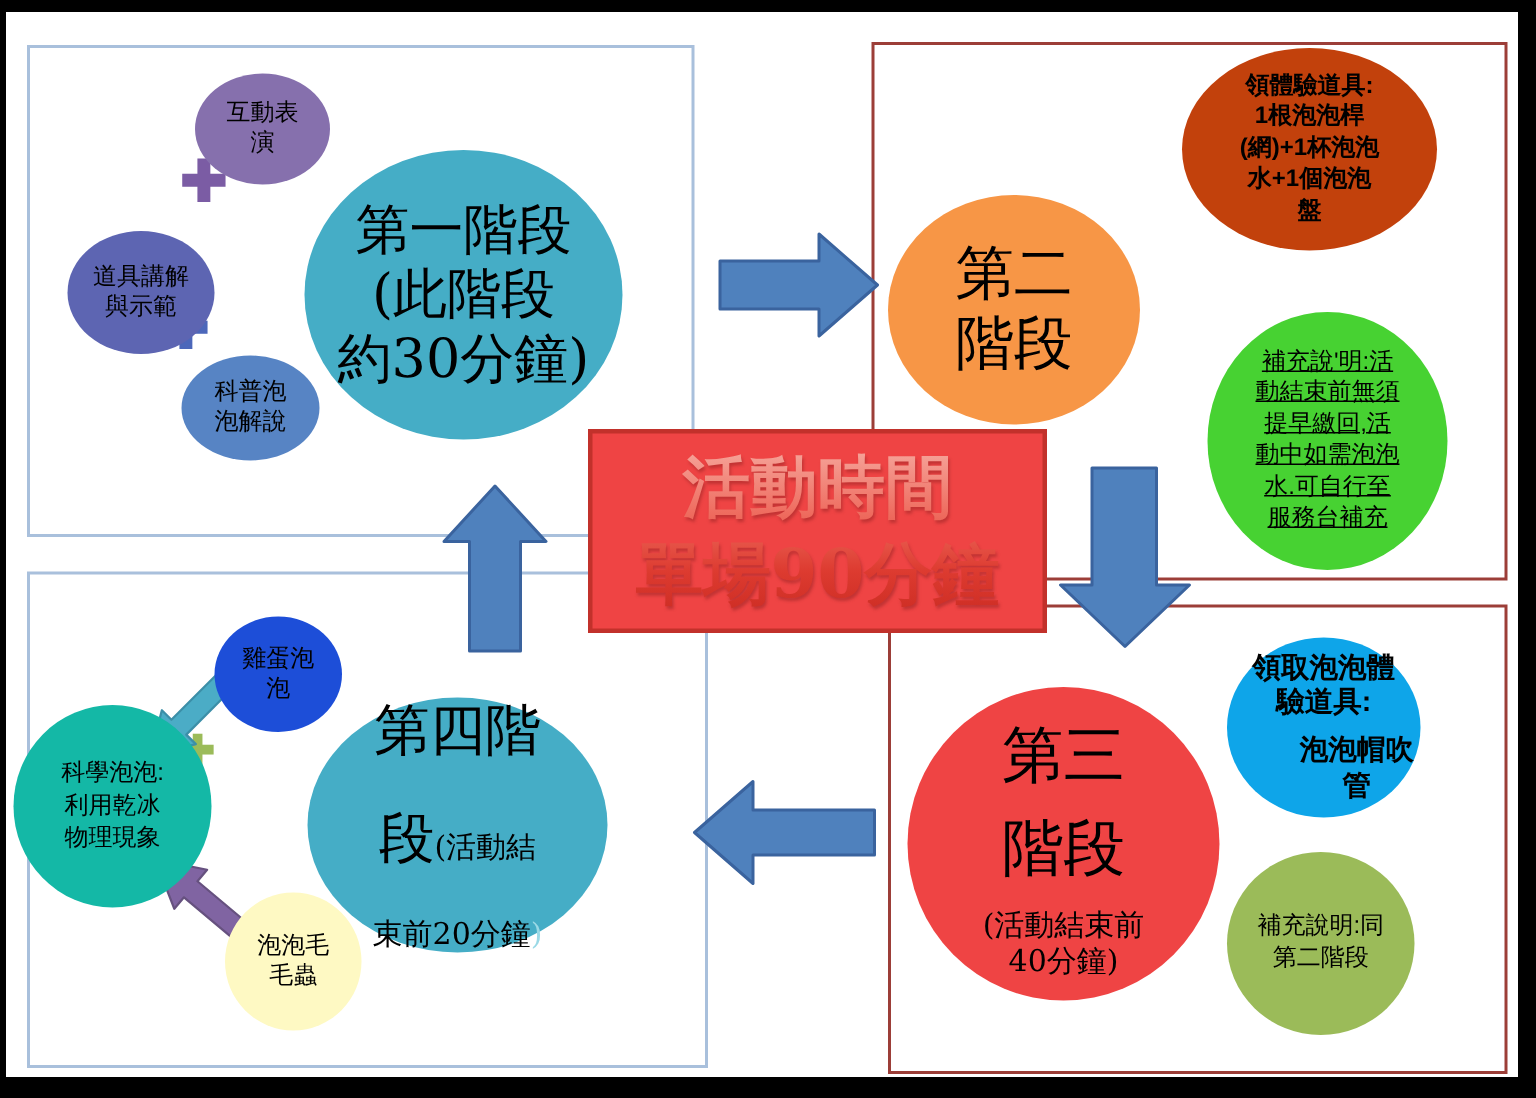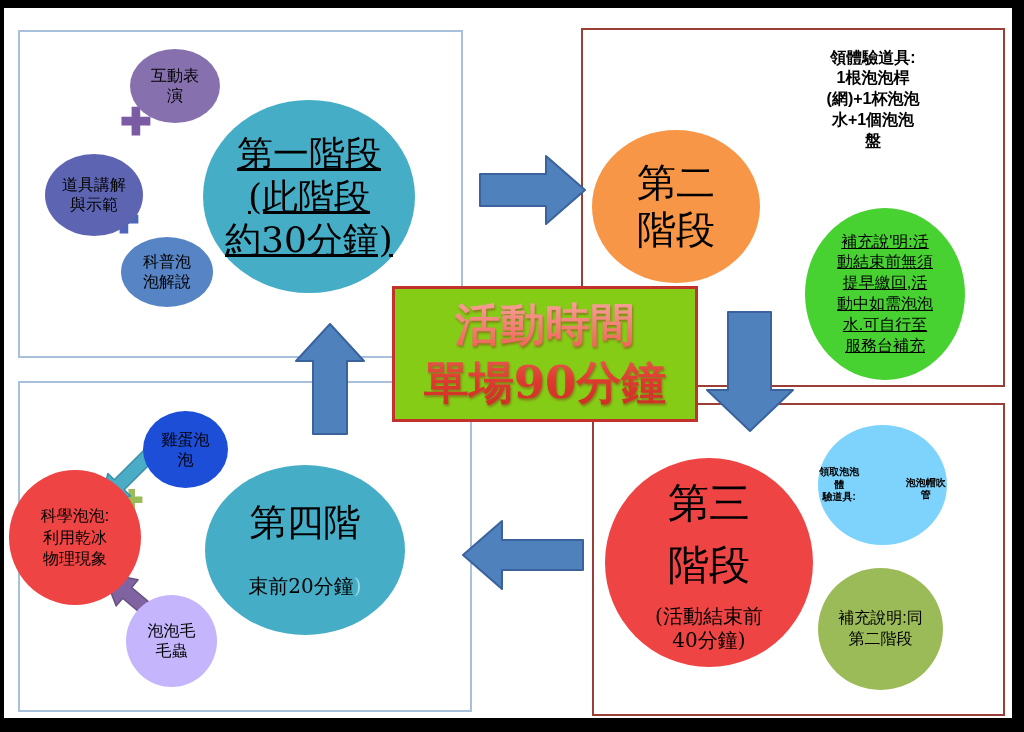--- a/index.html
+++ b/index.html
@@ -13,51 +13,51 @@
 
   .bubble{position:absolute;border-radius:50%;display:flex;align-items:center;justify-content:center;
           text-align:center;color:#000;z-index:3;box-sizing:border-box;}
   .txt{white-space:pre-line;display:block;}
   .serif{font-family:"DejaVu Serif","Liberation Serif",serif;}
 
   
   .c-show{left:130px;top:49px;width:90px;height:74px;background:#8670AD;font-size:16px;line-height:1.25;align-items:center;}
   .c-demo{left:45px;top:154px;width:98px;height:82px;background:#5D65B2;font-size:16px;line-height:1.25;}
   .c-talk{left:121px;top:237px;width:92px;height:70px;background:#5784C4;font-size:16px;line-height:1.25;}
-  .c-stage1{left:203px;top:100px;width:212px;height:193px;background:#45ADC6;font-size:36px;line-height:1.2;text-decoration:underline;}
+  .c-stage1{left:203px;top:100px;width:212px;height:193px;background:#45ADC6;font-size:36px;line-height:1.2;}
   .plus{position:absolute;font-weight:bold;z-index:2;line-height:1;}
   .plus1{left:120px;top:103px;font-size:38px;color:#7B5CA4;}
   .plus2{left:108px;top:201px;font-size:38px;color:#4C67BA;}
   .plus3{left:120px;top:487px;font-size:28px;color:#9BBB59;}
 
   
   .c-stage2{left:592px;top:130px;width:168px;height:153px;background:#F79646;font-size:39px;line-height:1.2;}
-  .c-props2{left:788px;top:32px;width:170px;height:135px;background:#ffffff;font-size:16px;line-height:1.3;font-weight:bold;}
+  .c-props2{left:788px;top:32px;width:170px;height:135px;background:#c2410c;font-size:16px;line-height:1.3;font-weight:bold;}
   .c-note2{left:805px;top:208px;width:160px;height:172px;background:#47D232;font-size:16px;line-height:1.3;text-decoration:underline;}
 
   
   .c-stage3{left:605px;top:458px;width:208px;height:209px;background:#ef4444;flex-direction:column;}
   .stage3-main{font-size:41px;line-height:1.5;}
   .stage3-sub{font-size:20px;line-height:1.2;margin-top:8px;}
-  .c-props3{left:818px;top:425px;width:129px;height:120px;background:#7dd3fc;flex-direction:row;font-size:10px;line-height:1.25;font-weight:bold;}
+  .c-props3{left:818px;top:425px;width:129px;height:120px;background:#0ea5e9;flex-direction:column;font-size:19px;line-height:1.25;font-weight:bold;}
   .props3-body{margin-top:8px;margin-left:44px;}
   .c-note3{left:818px;top:568px;width:125px;height:122px;background:#9BBB59;font-size:16px;line-height:1.3;}
 
   
   .c-egg{left:143px;top:411px;width:85px;height:77px;background:#1d4ed8;font-size:16px;line-height:1.25;}
-  .c-science{left:9px;top:470px;width:132px;height:135px;background:#ef4444;font-size:16px;line-height:1.35;z-index:3;}
-  .c-cater{left:126px;top:595px;width:91px;height:92px;background:#c4b5fd;font-size:16px;line-height:1.25;}
+  .c-science{left:9px;top:470px;width:132px;height:135px;background:#14b8a6;font-size:16px;line-height:1.35;z-index:3;}
+  .c-cater{left:150px;top:595px;width:91px;height:92px;background:#fef9c3;font-size:16px;line-height:1.25;}
   .c-stage4{left:205px;top:465px;width:200px;height:170px;background:#45ADC6;flex-direction:column;gap:28px;}
   .s4-l1{font-size:37px;line-height:1.2;}
   .s4-l2 .big{font-size:37px;line-height:1.2;}
   .s4-l2 .small,.s4-l3{font-size:20px;line-height:1.3;}
   .s4-paren{color:#9AD9E6;}
 
   
-  .center-box{position:absolute;left:392px;top:286px;width:306px;height:136px;background:#84cc16;
+  .center-box{position:absolute;left:392px;top:286px;width:306px;height:136px;background:#ef4444;
               border:3px solid #C2312B;box-sizing:border-box;z-index:5;
               display:flex;align-items:center;justify-content:center;}
   .center-text{font-size:45px;font-weight:bold;text-align:center;line-height:1.3;white-space:pre-line;
                font-family:"DejaVu Serif","Liberation Serif",serif;
                background:linear-gradient(180deg,#F6A99F 0%,#EF6E61 38%,#DD3B30 72%,#CB2B22 100%);
                -webkit-background-clip:text;background-clip:text;color:transparent;
                filter:drop-shadow(1px 2px 1px rgba(140,30,30,0.45));}
 
   .arrow{position:absolute;z-index:4;}
 </style>
@@ -137,20 +137,21 @@
     <span class="txt">科學泡泡:
 利用乾冰
 物理現象</span>
   </div>
   <div class="bubble c-cater">
     <span class="txt">泡泡毛
 毛蟲</span>
   </div>
   <div class="bubble c-stage4 serif">
     <span class="s4-l1">第四階</span>
+    <span class="s4-l2"><span class="big">段</span><span class="small">(活動結</span></span>
     <span class="s4-l3"><span>束前20分鐘</span><span class="s4-paren">)</span></span>
   </div>
 
   <div class="arrow" style="left:86px;top:459px;width:82px;height:36px;transform:rotate(-45deg);z-index:2;">
     <svg width="82" height="36" viewBox="0 0 82 36">
         <polygon points="80,11 30,11 30,2 3,18 30,34 30,25 80,25" fill="#4BACC6" stroke="#3C8FA8" stroke-width="1.5" stroke-linejoin="round"></polygon>
       </svg>
   </div>
   <div class="arrow" style="left:88px;top:588px;width:112px;height:38px;transform:rotate(40deg);z-index:2;">
     <svg width="112" height="38" viewBox="0 0 112 38">

